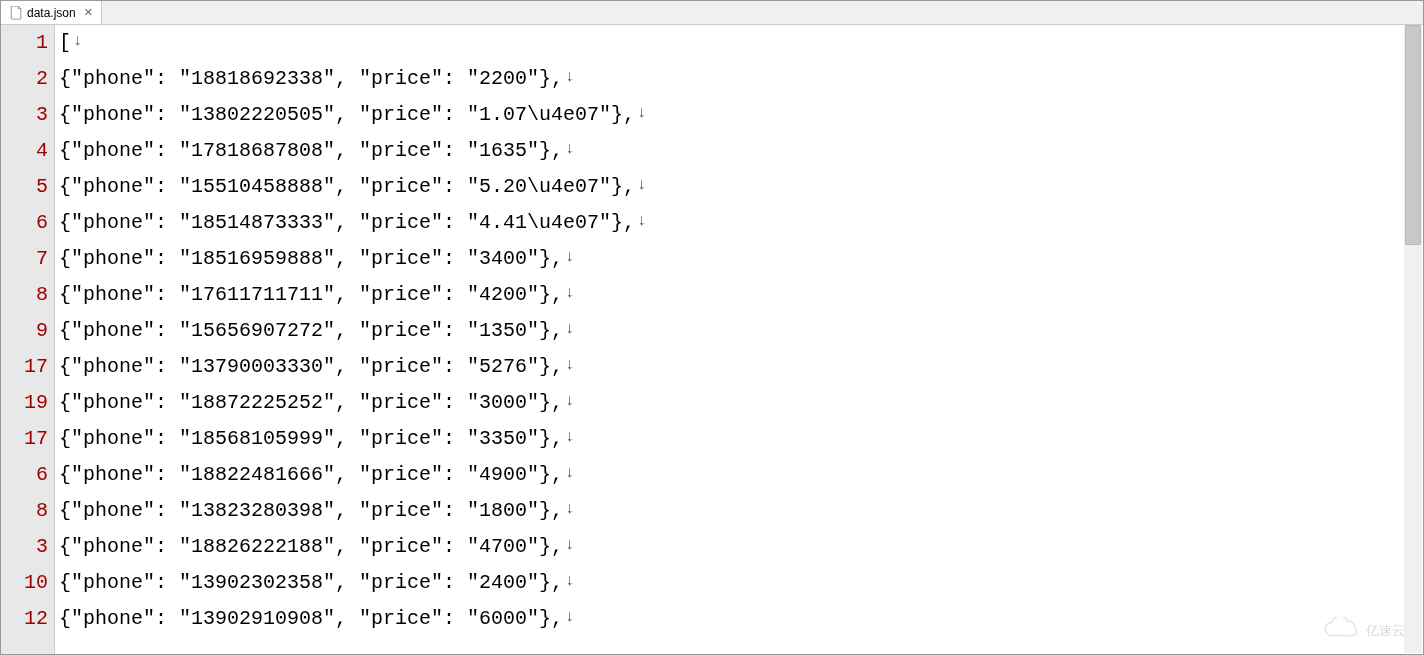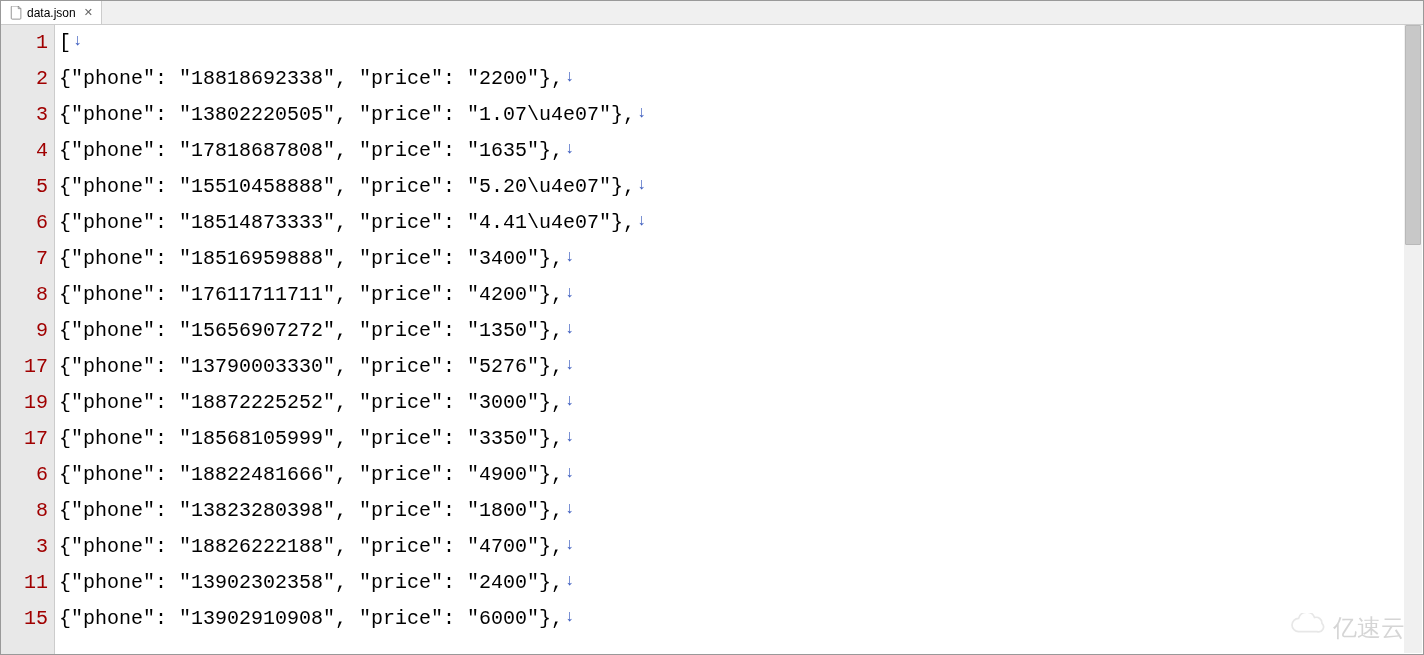--- a/index.html
+++ b/index.html
@@ -117,21 +117,21 @@
     }
     .watermark {
       position: absolute;
       right: 18px;
       bottom: 10px;
       opacity: 0.35;
       display: flex;
       align-items: center;
       gap: 6px;
       color: #888;
-      font-size: 24px;
+      font-size: 13px;
       pointer-events: none;
     }
     .watermark .cloud-icon svg {
       width: 40px;
       height: 24px;
       stroke: #bbb;
       fill: none;
     }
   </style>
 </head>
@@ -160,22 +160,22 @@
       <div class="line-no">6</div>
       <div class="line-no">7</div>
       <div class="line-no">8</div>
       <div class="line-no">9</div>
       <div class="line-no">17</div>
       <div class="line-no">19</div>
       <div class="line-no">17</div>
       <div class="line-no">6</div>
       <div class="line-no">8</div>
       <div class="line-no">3</div>
-      <div class="line-no">11</div>
-      <div class="line-no">15</div>
+      <div class="line-no">10</div>
+      <div class="line-no">12</div>
     </div>
   <div class="content" id="content">
       <div class="code-line">
         <span>[</span>
         <span class="eol">↓</span>
       </div>
       <div class="code-line">
         <span>{"phone": "18818692338", "price": "2200"},</span>
         <span class="eol">↓</span>
       </div>

